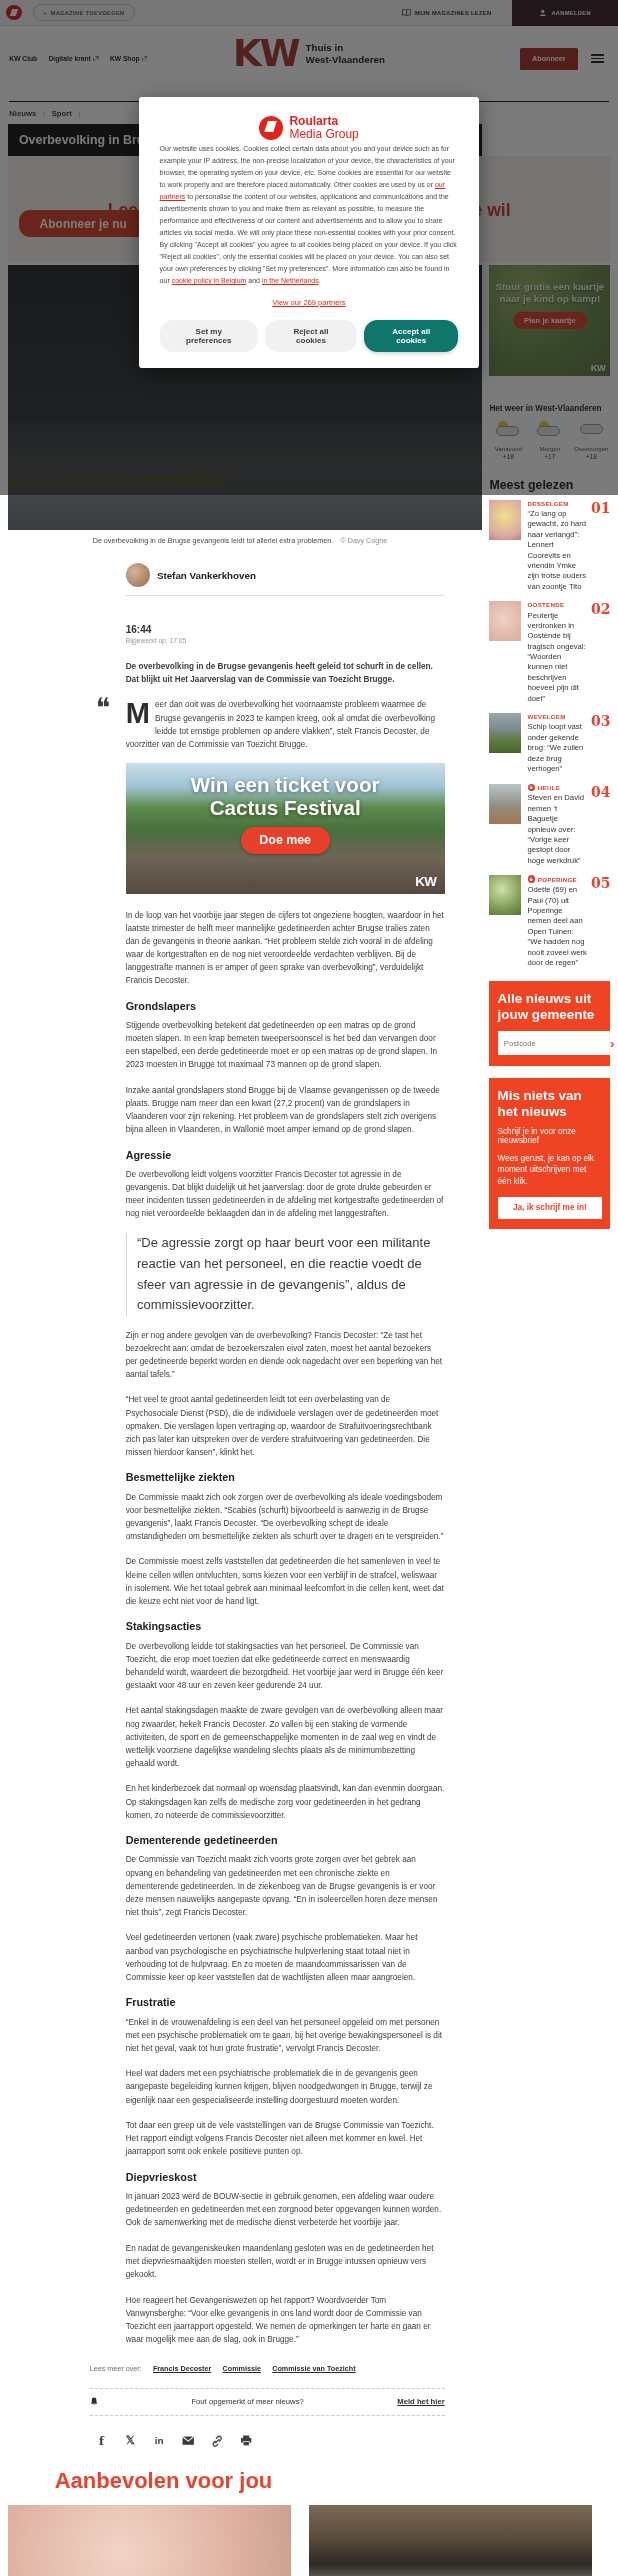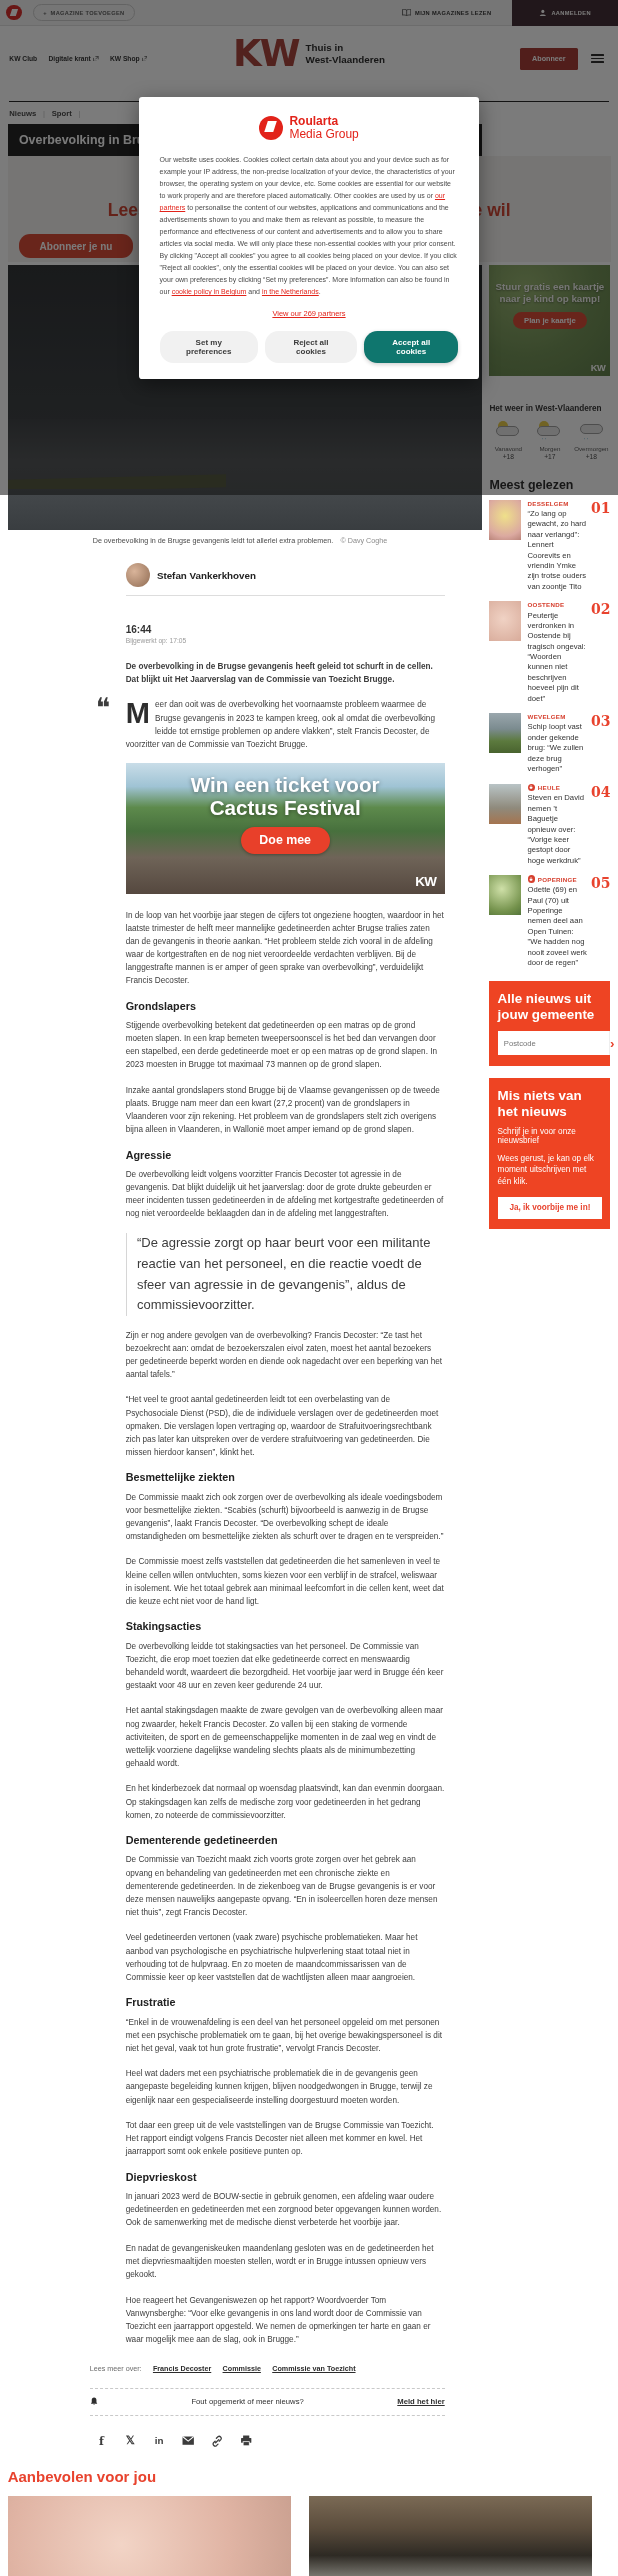--- a/index.html
+++ b/index.html
@@ -31,21 +31,21 @@
   .breadcrumb { padding:7.2px 9.3px 6.2px; font-size:7.7px; font-weight:bold; color:#3f3f3f; }
   .breadcrumb .sep { color:#bbb; font-weight:normal; margin:0 4.6px; }
 
   
   .title-block { margin-left:7.7px; width:474px; background:#181818; color:#fff; padding:8.2px 11.3px; font-size:12.4px; font-weight:bold; line-height:1.25; }
 
   
   .paywall { margin:0 7.7px; width:603px; height:106px; background:#f3f2f0; position:relative; text-align:center; padding-top:9.3px; }
   .paywall h2 { color:#ce3a27; font-size:23px; font-weight:900; }
   .paywall .sub { color:#ce3a27; font-size:17.5px; font-weight:bold; margin-top:7.2px; }
-  .paywall .cta { position:absolute; left:11.3px; bottom:4px; background:#d8402b; color:#fff; border:none; border-radius:11px; font-size:10px; font-weight:bold; padding:6.7px 20.6px; cursor:pointer; }
+  .paywall .cta { position:absolute; left:11.3px; bottom:25px; background:#d8402b; color:#fff; border:none; border-radius:11px; font-size:12px; font-weight:bold; padding:6.7px 20.6px; cursor:pointer; }
 
   
   .content { display:flex; padding:0 7.7px; margin-top:3.1px; }
   .main { width:474px; }
   .sidebar { width:121px; margin-left:7.7px; }
 
   
   .hero { width:474px; height:265px; position:relative; overflow:hidden;
           background:linear-gradient(180deg,#31363a 0%,#2a2e32 42%,#36393c 58%,#4a4d4f 74%,#3e4244 100%); }
   .hero .wall { position:absolute; left:0; top:0; width:100%; height:58%; background:linear-gradient(180deg,#26292c,#33373a); }
@@ -123,32 +123,32 @@
   .pc-row { display:flex; margin-top:8.2px; height:24px; }
   .pc-input { flex:1; border:none; padding:0 6.2px; font-size:7.7px; color:#555; background:#fff; outline:none; }
   .pc-btn { width:24px; background:#fff; border:none; border-left:0.5px solid #eee; color:#e8432e; font-size:13.4px; font-weight:bold; cursor:pointer; }
   .nl-box h4 { font-size:13.4px; }
   .nl-box .s1 { font-size:8.2px; margin-top:6.2px; }
   .nl-box .s2 { font-size:8.2px; margin-top:8.2px; line-height:1.4; }
   .nl-btn { display:block; width:100%; margin-top:9.3px; background:#fff; color:#e8432e; border:none; font-size:8.2px; font-weight:bold; padding:6.7px 0; cursor:pointer; }
 
   
   .recommended { padding:20.6px 7.7px 0; }
-  .recommended h2 { color:#e8432e; font-size:15px; font-weight:bold; margin-bottom:11.3px; }
+  .recommended h2 { color:#e8432e; font-size:22px; font-weight:bold; margin-bottom:11.3px;margin-left:47px; }
   .rec-grid { display:grid; grid-template-columns:283px 283px; column-gap:18px; row-gap:17.5px; }
   .rec-card { cursor:pointer; }
   .rec-img { width:100%; height:108px; }
   .img-hands { background:radial-gradient(circle at 40% 45%,#f2d4c6,#e0b4a4 60%,#caa090); }
   .img-boat { background:linear-gradient(180deg,#7b6a55 0%,#5a4c3c 30%,#2e2a24 55%,#8d8d85 80%,#6e6e66 100%); }
   .rec-label { font-size:7.2px; font-weight:bold; color:#444; margin:9.3px 0 5.2px; }
 
   
   .dim { position:absolute; left:0; top:0; width:618px; height:495px; background:rgba(15,15,15,.55); z-index:40; }
   .cookie { position:absolute; left:50%; transform:translateX(-50%); top:97px; width:340px; background:#fff; border-radius:3.1px; z-index:50; padding:17.5px 20.6px 15.5px; box-shadow:0 5.2px 20.6px rgba(0,0,0,.4); }
-  .cookie-logo { display:flex; align-items:center; justify-content:center; gap:6.2px; margin-bottom:13px; }
+  .cookie-logo { display:flex; align-items:center; justify-content:center; gap:6.2px; margin-bottom:2px; }
   .cl-circle { width:24px; height:24px; border-radius:50%; background:#e2231a; position:relative; flex:none; }
   .cl-circle::after { content:""; position:absolute; left:6.7px; top:5.7px; width:8.8px; height:11.3px; background:#fff; transform:skewX(-18deg); }
   .cl-text { color:#e2231a; font-weight:bold; font-size:12px; line-height:1.1; }
   .cookie-body { font-size:7px; line-height:1.72; color:#4a4a4a; }
   .cookie-body a { color:#e2231a; text-decoration:underline; cursor:pointer; }
   .partners { text-align:center; margin:10.3px 0 13.4px; }
   .partners a { color:#e2231a; font-size:7.5px; text-decoration:underline; cursor:pointer; }
   .cookie-btns { display:flex; justify-content:space-between; gap:7.2px; }
   .cbtn { border:none; border-radius:13.4px; font-size:8px; font-weight:bold; padding:7.2px 13.4px; cursor:pointer; font-family:inherit; }
   .cbtn.gray { background:#f1f1f1; color:#3c3c3c; }
@@ -456,21 +456,21 @@
         <div class="pc-row">
           <input class="pc-input" placeholder="Postcode" style="">
           <button class="pc-btn">›</button>
         </div>
       </div>
 
       <div class="red-box nl-box">
         <h4>Mis niets van het nieuws</h4>
         <div class="s1">Schrijf je in voor onze nieuwsbrief</div>
         <div class="s2">Wees gerust, je kan op elk moment uitschrijven met één klik.</div>
-        <button class="nl-btn">Ja, ik voorbije me in!</button>
+        <button class="nl-btn">Ja, ik schrijf me in!</button>
       </div>
     </div>
   </div>
 
   <div class="recommended">
     <h2>Aanbevolen voor jou</h2>
     <div class="rec-grid">
       <div class="rec-card">
         <div class="rec-img img-hands"></div>
         <div class="rec-label">Nieuws</div>

